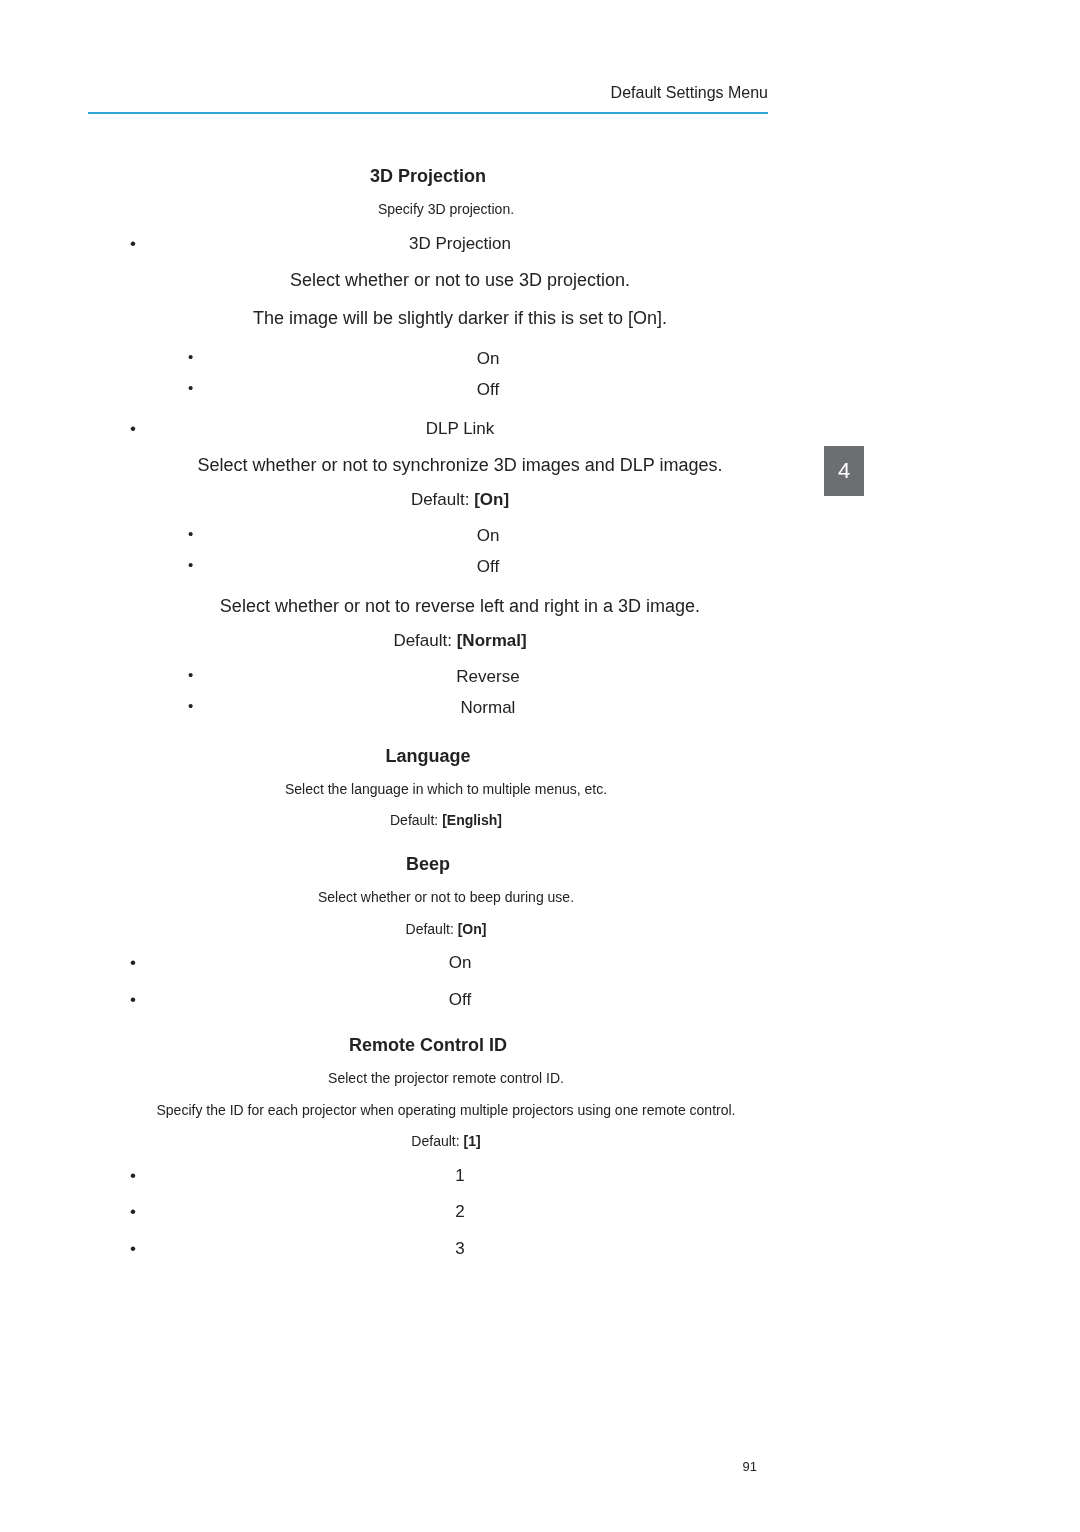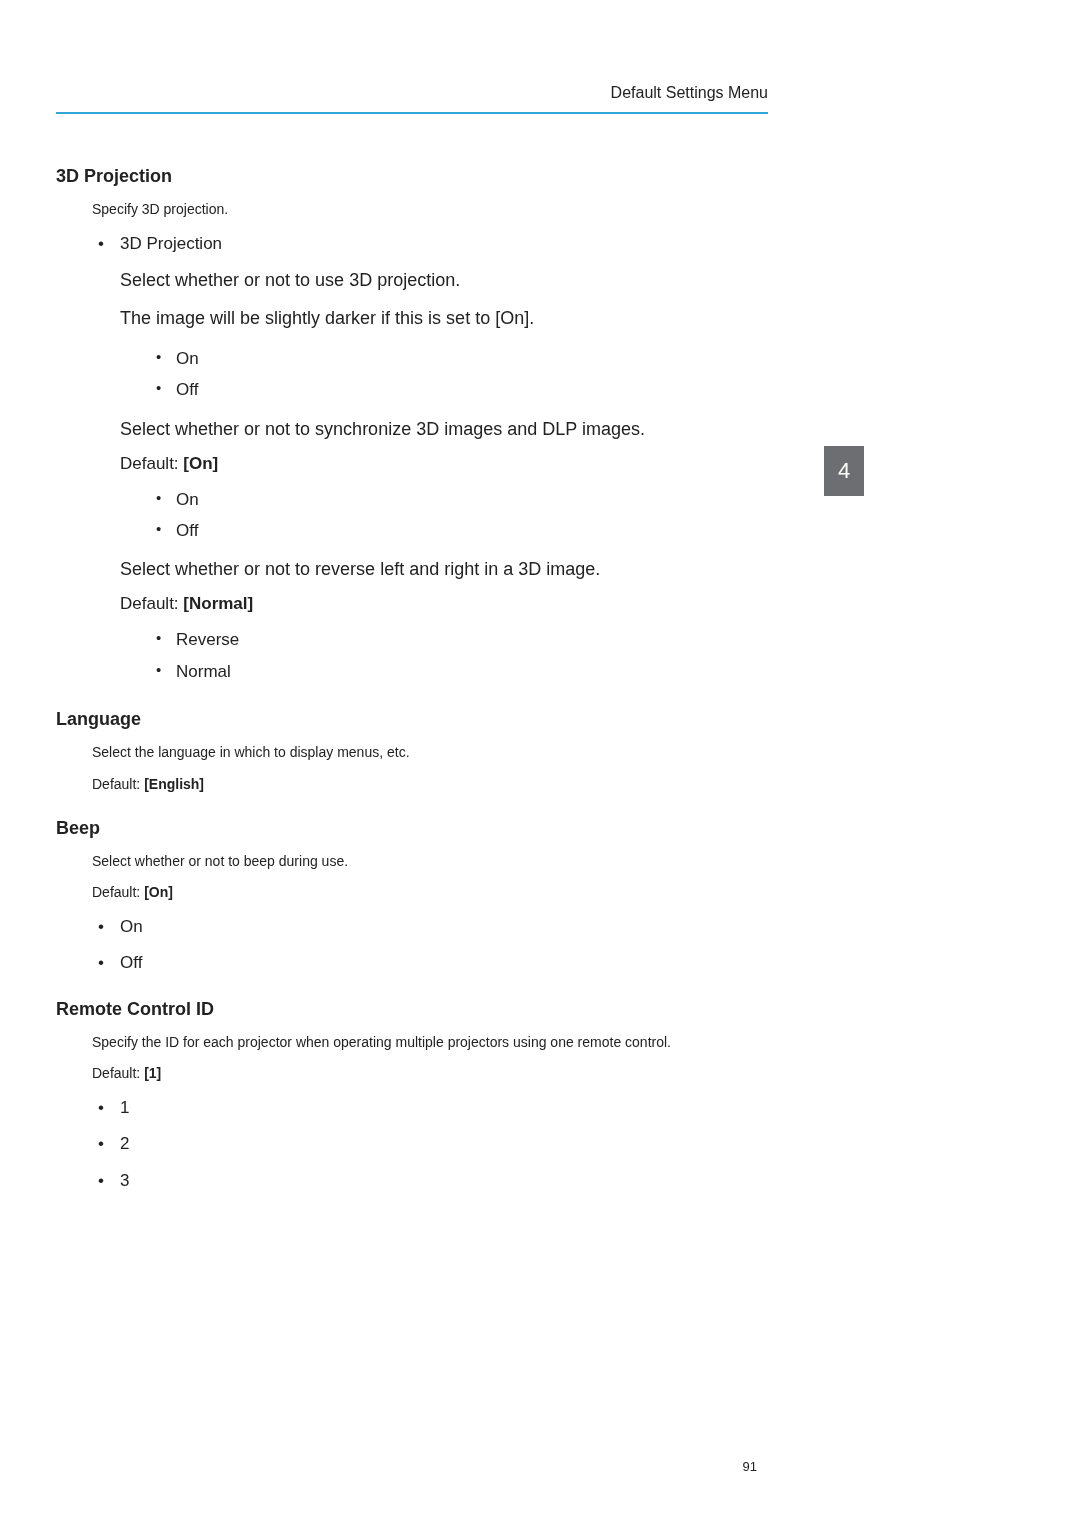--- a/index.html
+++ b/index.html
@@ -1,33 +1,33 @@
 <!DOCTYPE html>
 <html><head>
 <meta charset="utf-8">
 <style>
   * { margin: 0; padding: 0; box-sizing: border-box; }
   html, body { width: 1080px; height: 1532px; background: #fff; font-family: "Segoe UI", "Helvetica Neue", Arial, sans-serif; color: #222; }
-  .page { position: relative; width: 864px; height: 1532px; padding: 84px 96px 0 56px; border-radius: 31px; }
+  .page { position: relative; width: 864px; height: 1532px; padding: 84px 96px 0 88px; border-radius: 31px; }
   .running-head { text-align: right; font-size: 16px; color: #222; margin-bottom: 10px; }
   .rule { height: 2px; background: #2fa6d6; width: 100%; margin-bottom: 52px; }
   .section-title { font-weight: 600; font-size: 18px; margin-top: 22px; margin-bottom: 12px; }
   .body-text { font-size: 14px; line-height: 1.55; margin-left: 36px; margin-bottom: 10px; }
   ul.lvl1 { list-style: none; margin-left: 36px; margin-top: 6px; }
   ul.lvl1 > li { font-size: 17px; line-height: 1.55; margin-bottom: 10px; position: relative; padding-left: 28px; }
   ul.lvl1 > li::before { content: "•"; position: absolute; left: 6px; top: 0; font-size: 17px; }
   .sub-body { font-size: 18px; line-height: 1.55; margin-left: 64px; margin-bottom: 10px; }
   .sub-default { font-size: 17px; margin-left: 64px; margin-bottom: 10px; }
   .sub-default .val { font-weight: 600; }
   ul.lvl2 { list-style: none; margin-left: 96px; margin-top: 6px; margin-bottom: 10px; }
   ul.lvl2 > li { font-size: 17px; line-height: 1.85; position: relative; padding-left: 24px; }
   ul.lvl2 > li::before { content: "•"; position: absolute; left: 4px; top: 0; font-size: 15px; }
   .side-tab { position: absolute; right: 0; top: 446px; width: 40px; height: 50px; background: #6d6e71; color: #fff; font-size: 22px; display: flex; align-items: center; justify-content: center; }
   .page-num { position: absolute; right: 107px; bottom: 58px; font-size: 13px; }
-  .block { margin-bottom: 8px; }
+  .block { margin-bottom: 8px; text-align: center; }
 </style>
 </head>
 <body>
 
 <div class="page">
 
   <div class="running-head">Default Settings Menu</div>
   <div class="rule"></div>
 
   <div class="block">
@@ -40,20 +40,25 @@
         <span>3D Projection</span>
       </li>
     </ul>
     <div class="sub-body">Select whether or not to use 3D projection.</div>
     <div class="sub-body">The image will be slightly darker if this is set to [On].</div>
     <ul class="lvl2">
       <li>On</li>
       <li>Off</li>
     </ul>
 
+    <ul class="lvl1">
+      <li>
+        <span>DLP Link</span>
+      </li>
+    </ul>
     <div class="sub-body">Select whether or not to synchronize 3D images and DLP images.</div>
     <div class="sub-default">
       <span>Default: </span><span class="val">[On]</span>
     </div>
     <ul class="lvl2">
       <li>On</li>
       <li>Off</li>
     </ul>
 
     <div class="sub-body">Select whether or not to reverse left and right in a 3D image.</div>
@@ -61,40 +66,41 @@
       <span>Default: </span><span class="val">[Normal]</span>
     </div>
     <ul class="lvl2">
       <li>Reverse</li>
       <li>Normal</li>
     </ul>
   </div>
 
   <div class="block">
     <div class="section-title">Language</div>
-    <div class="body-text">Select the language in which to display menus, etc.</div>
+    <div class="body-text">Select the language in which to multiple menus, etc.</div>
     <div class="body-text">
       <span>Default: </span><span class="val" style="font-weight:600">[English]</span>
     </div>
   </div>
 
   <div class="block">
     <div class="section-title">Beep</div>
     <div class="body-text">Select whether or not to beep during use.</div>
     <div class="body-text">
       <span>Default: </span><span style="font-weight:600">[On]</span>
     </div>
     <ul class="lvl1">
       <li>On</li>
       <li>Off</li>
     </ul>
   </div>
 
   <div class="block">
     <div class="section-title">Remote Control ID</div>
+    <div class="body-text">Select the projector remote control ID.</div>
     <div class="body-text">Specify the ID for each projector when operating multiple projectors using one remote control.</div>
     <div class="body-text">
       <span>Default: </span><span style="font-weight:600">[1]</span>
     </div>
     <ul class="lvl1">
       <li>1</li>
       <li>2</li>
       <li>3</li>
     </ul>
   </div>

